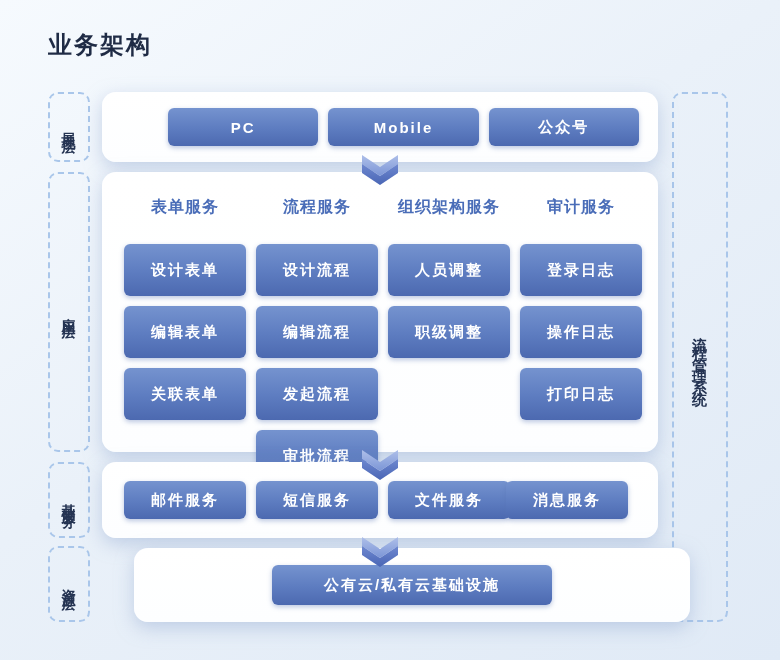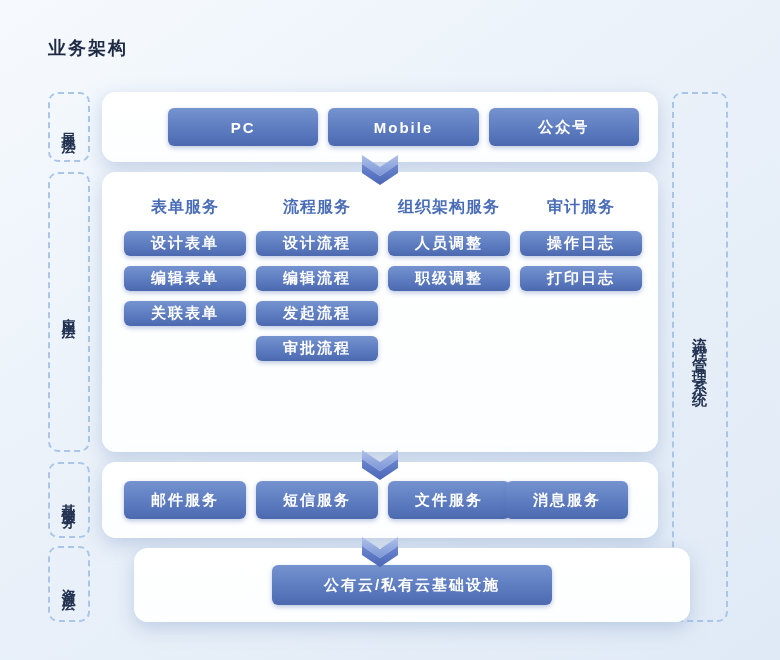--- a/index.html
+++ b/index.html
@@ -5,22 +5,22 @@
   html, body { margin: 0; padding: 0; }
   body {
     width: 780px; height: 660px;
     font-family: "Liberation Sans", sans-serif;
   }
   .stage {
     position: relative; width: 780px; height: 660px; overflow: hidden;
     background: linear-gradient(145deg, #f6fafe 0%, #eaf1f9 45%, #e0eaf6 100%);
   }
   .title {
-    position: absolute; left: 48px; top: 36px; margin: 0;
-    font-size: 18px; font-weight: 700; color: #1f2b45; letter-spacing: 2px;
+    position: absolute; left: 48px; top: 29px; margin: 0;
+    font-size: 24px; font-weight: 700; color: #1f2b45; letter-spacing: 2px;
   }
   
   .rail {
     position: absolute; box-sizing: border-box;
     border: 2px dashed #a9c6ea; border-radius: 10px;
     display: flex; align-items: center; justify-content: center;
     color: #243352; font-size: 14px; font-weight: 600;
     background: transparent;
   }
   .vtext {
@@ -58,25 +58,25 @@
     position: absolute; left: 22px; right: 19px; top: 16px;
     display: flex; gap: 10px; margin-left: 44px;
   }
   .row-presentation .btn { flex: 1; height: 38px; }
   
   .app-col {
     position: absolute; top: 24px; width: 122px;
     display: flex; flex-direction: column; gap: 10px;
   }
   .app-col .col-header {
-    height: 22px; margin-bottom: 3px; text-align: center;
+    height: 22px; margin-bottom: 16px; text-align: center;
     font-size: 16px; font-weight: 700; color: #4a6db8;
     letter-spacing: 1px; white-space: nowrap; line-height: 22px;
   }
-  .app-col .btn { height: 25px; }
+  .app-col .btn { height: 52px; }
   #app-col-0 { left: 22px; }
   #app-col-1 { left: 154px; }
   #app-col-2 { left: 286px; }
   #app-col-3 { left: 418px; }
   
   .row-base .btn { position: absolute; top: 19px; width: 122px; height: 38px; }
   #base-btn-0 { left: 22px; font-family: Liberation Mono, monospace; }
   #base-btn-1 { left: 154px; }
   #base-btn-2 { left: 286px; }
   #base-btn-3 { left: 404px; }
@@ -142,20 +142,21 @@
     </div>
 
     <div class="app-col" id="app-col-2">
       <div class="col-header">组织架构服务</div>
       <button class="btn">人员调整</button>
       <button class="btn">职级调整</button>
     </div>
 
     <div class="app-col" id="app-col-3">
       <div class="col-header">审计服务</div>
+      <button class="btn">登录日志</button>
       <button class="btn">操作日志</button>
       <button class="btn">打印日志</button>
     </div>
 
   </div>
 
   <div class="panel row-base" id="panel-base">
     <button class="btn" id="base-btn-0">邮件服务</button>
     <button class="btn" id="base-btn-1">短信服务</button>
     <button class="btn" id="base-btn-2">文件服务</button>

